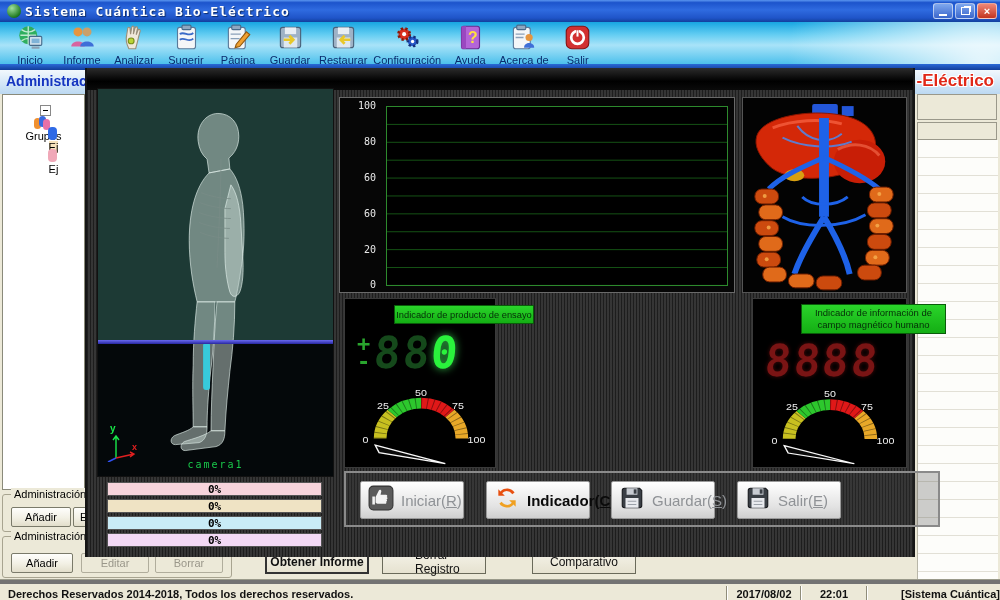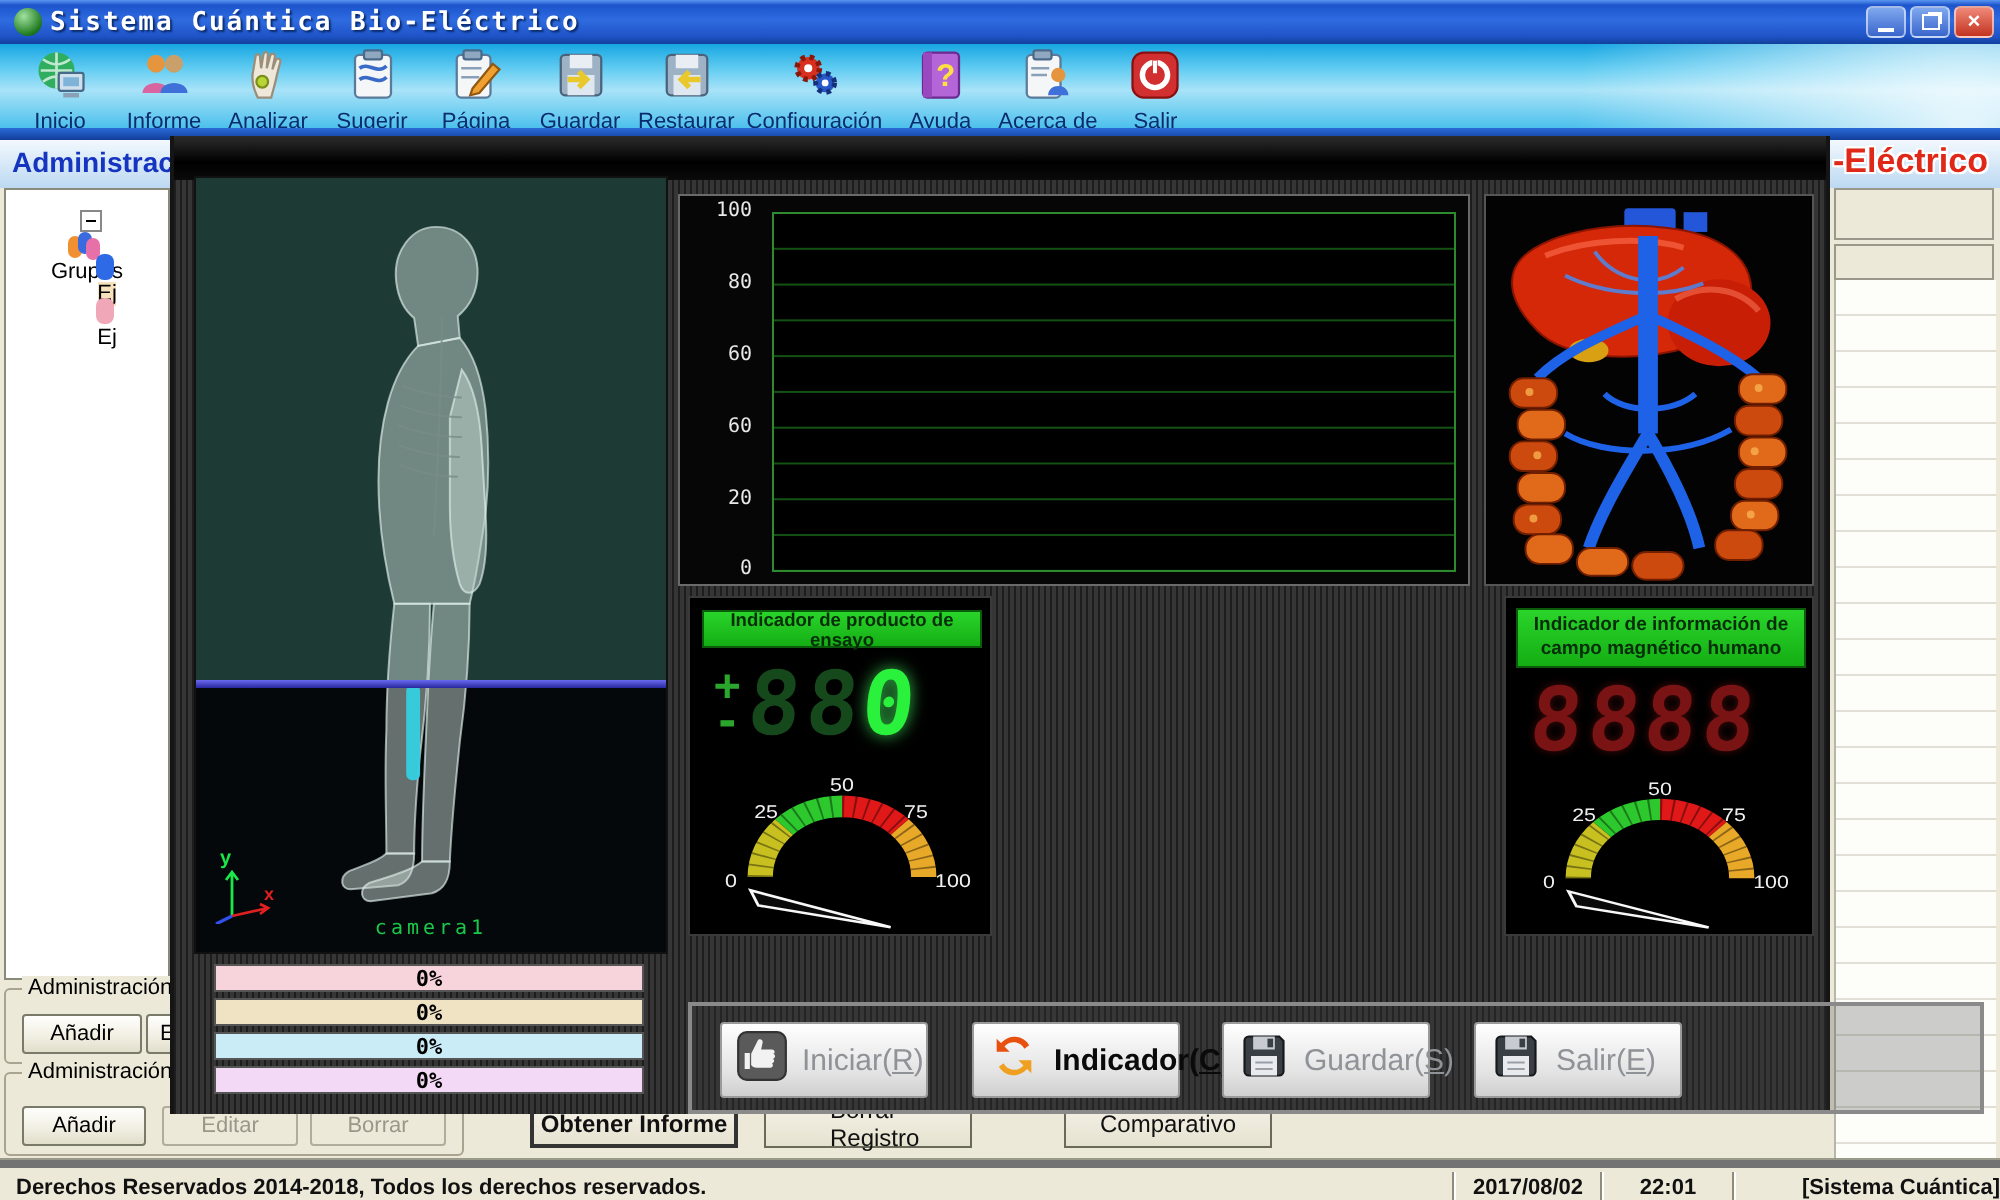--- a/index.html
+++ b/index.html
@@ -111,36 +111,36 @@
   
   #organs{left:655px;top:29px;width:165px;height:196px;background:#030303;border:1px solid #555;box-sizing:border-box;}
 
   
   .ind{background:#000;border:1px solid #3a3a3a;box-sizing:border-box;}
   #ind-left{left:257px;top:230px;width:152px;height:170px;}
   #waves{left:412px;top:230px;width:248px;height:170px;background:#000;
     border:2px solid #e6e6e6;box-sizing:border-box;}
   #ind-right{left:665px;top:230px;width:155px;height:170px;}
   .green-banner{position:absolute;background:linear-gradient(180deg,#2ad42a,#14ae14);
-    border:1px solid #0a5c0a;color:#052e08;font-weight:bold;text-align:center;
-    display:flex;flex-direction:column;align-items:center;justify-content:center;box-sizing:border-box;}
+    border:1px solid #0a5c0a;color:#052e08;font-weight:normal;text-align:center;
+    display:flex;flex-direction:column;align-items:center;justify-content:center;box-sizing:border-box;margin-left:43px;}
   #wave-grid{position:absolute;left:9px;top:33px;width:227px;height:129px;background:#000;
     background-image:linear-gradient(90deg,#1c6e1c 1px,transparent 1px),linear-gradient(0deg,#1c6e1c 1px,transparent 1px);
     background-size:15.2px 18.5px;border:1px solid #1c6e1c;box-sizing:border-box;}
 
   .led-row{position:absolute;display:flex;align-items:center;}
   .signs{display:flex;flex-direction:column;color:#2aa52e;font-weight:bold;font-size:22px;line-height:.8;
     font-family:"DejaVu Sans Mono",monospace;margin-right:4px;}
   .led{font-family:"DejaVu Sans Mono",monospace;font-weight:bold;font-size:44px;line-height:1;
     transform:skewX(-5deg);letter-spacing:2px;}
   .g-dim{color:#15491b;} .g-lit{color:#2af23c;text-shadow:0 0 8px rgba(70,255,100,.75);}
   .r-dim{color:#7a1414;text-shadow:0 0 4px rgba(200,30,30,.35);}
 
   
-  #actionbar{left:257px;top:433px;width:648px;height:56px;border:2px solid #8a8a8a;box-sizing:border-box;
+  #actionbar{left:257px;top:403px;width:596px;height:56px;border:2px solid #8a8a8a;box-sizing:border-box;
     background:rgba(60,60,60,.25);}
   .act-btn{position:absolute;top:8px;width:104px;height:38px;border:1px solid #9a9a9a;border-radius:2px;
     background:linear-gradient(180deg,#ffffff,#e2e2e2 70%,#cfcfcf);display:flex;align-items:center;
     padding-left:7px;box-sizing:border-box;cursor:pointer;gap:7px;}
   .act-btn svg{width:26px;height:26px;flex:none;}
   .act-label{font-size:15px;color:#8f9296;white-space:nowrap;}
   .act-btn.enabled .act-label{color:#0a0a0a;font-weight:bold;}
   .u{text-decoration:underline;}
 </style>
 </head>

